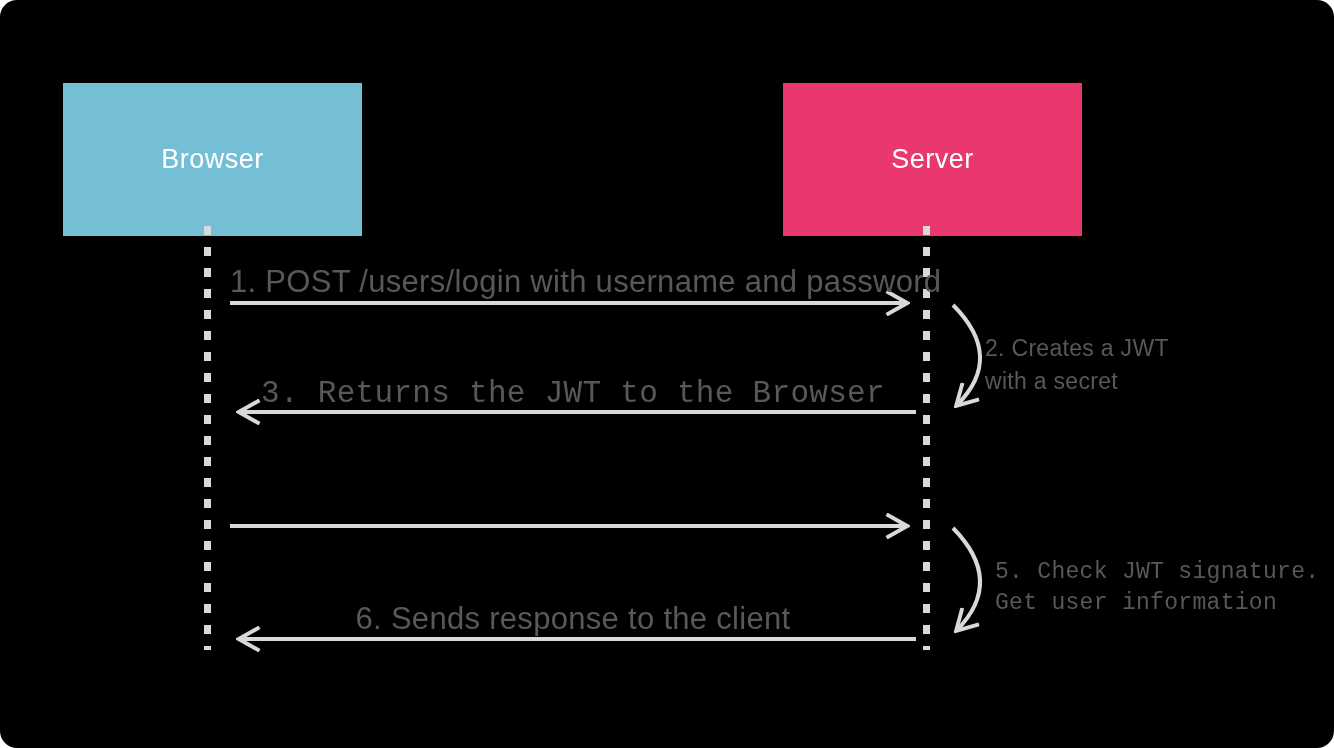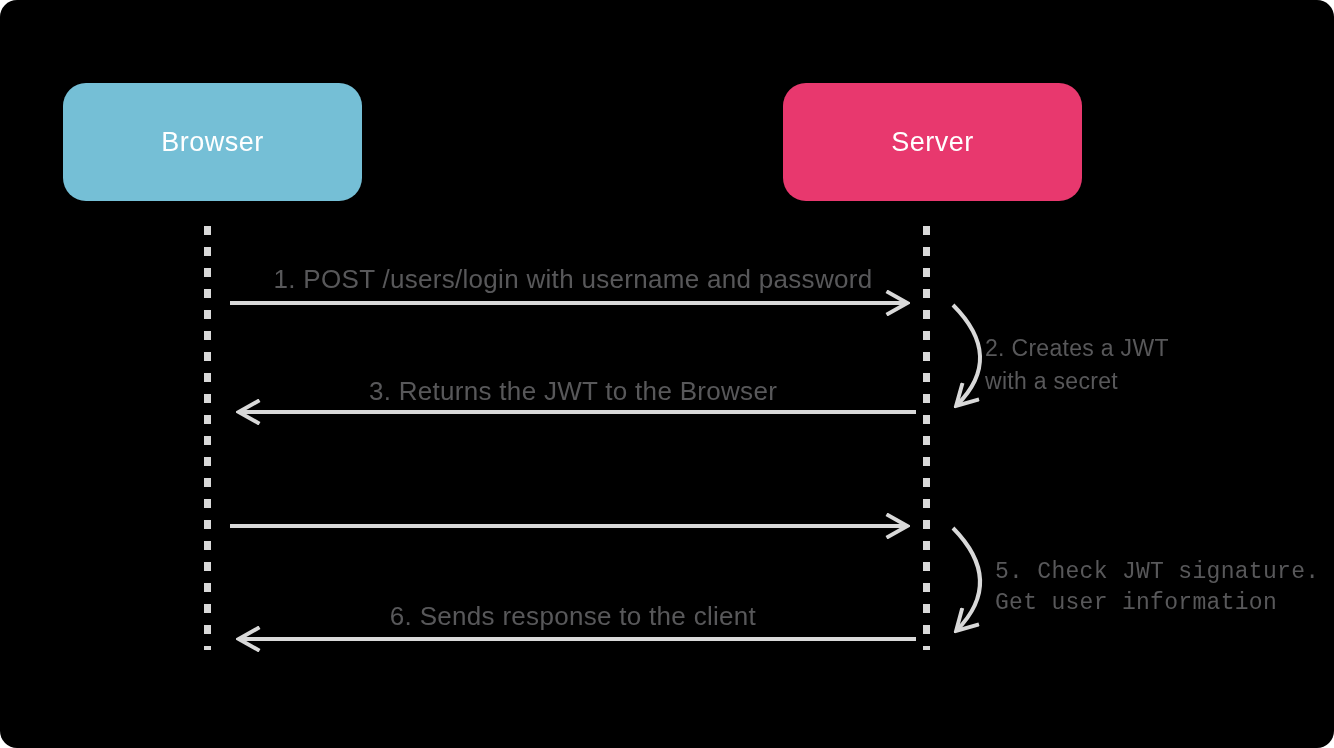--- a/index.html
+++ b/index.html
@@ -13,28 +13,27 @@
     width: 1334px;
     height: 748px;
     background: var(--canvas-bg, #000000);
     border-radius: 17px;
     overflow: hidden;
   }
   .actor-box {
     position: absolute;
     top: 83px;
     width: 299px;
-    height: 118px;
+    height: 153px;
     display: flex;
     align-items: center;
     justify-content: center;
     color: var(--box-text, #ffffff);
     font-size: 27px;
     letter-spacing: 0.5px;
-    border-radius: 23px;
   }
   .actor-box.browser { left: 63px;  background: var(--browser-box, #75bfd6); }
   .actor-box.server  { left: 783px; background: var(--server-box, #e8386e); }
 
   svg.arrows {
     position: absolute;
     left: 0; top: 0;
     pointer-events: none;
   }
   .arrow-stroke { stroke: var(--arrow, #d9d9d9); }
@@ -51,26 +50,26 @@
     stroke-linecap: butt;
     fill: none;
   }
 
   .msg-label {
     position: absolute;
     left: 230px;
     width: 686px;
     text-align: center;
     color: var(--label-text, #58585a);
-    font-size: 26px;
+    font-size: 31px;
     letter-spacing: 0.3px;
     white-space: nowrap;
   }
   .msg-label.l1 { top: 264px; }
-  .msg-label.l3 { top: 376px; }
+  .msg-label.l3 { top: 376px; font-family: Liberation Mono, monospace; }
   .msg-label.l4 { top: 488px; }
   .msg-label.l6 { top: 601px; }
 
   .annotation {
     position: absolute;
     text-align: left;
     color: var(--label-text, #58585a);
     font-size: 23px;
     letter-spacing: 0.3px;
     white-space: nowrap;

